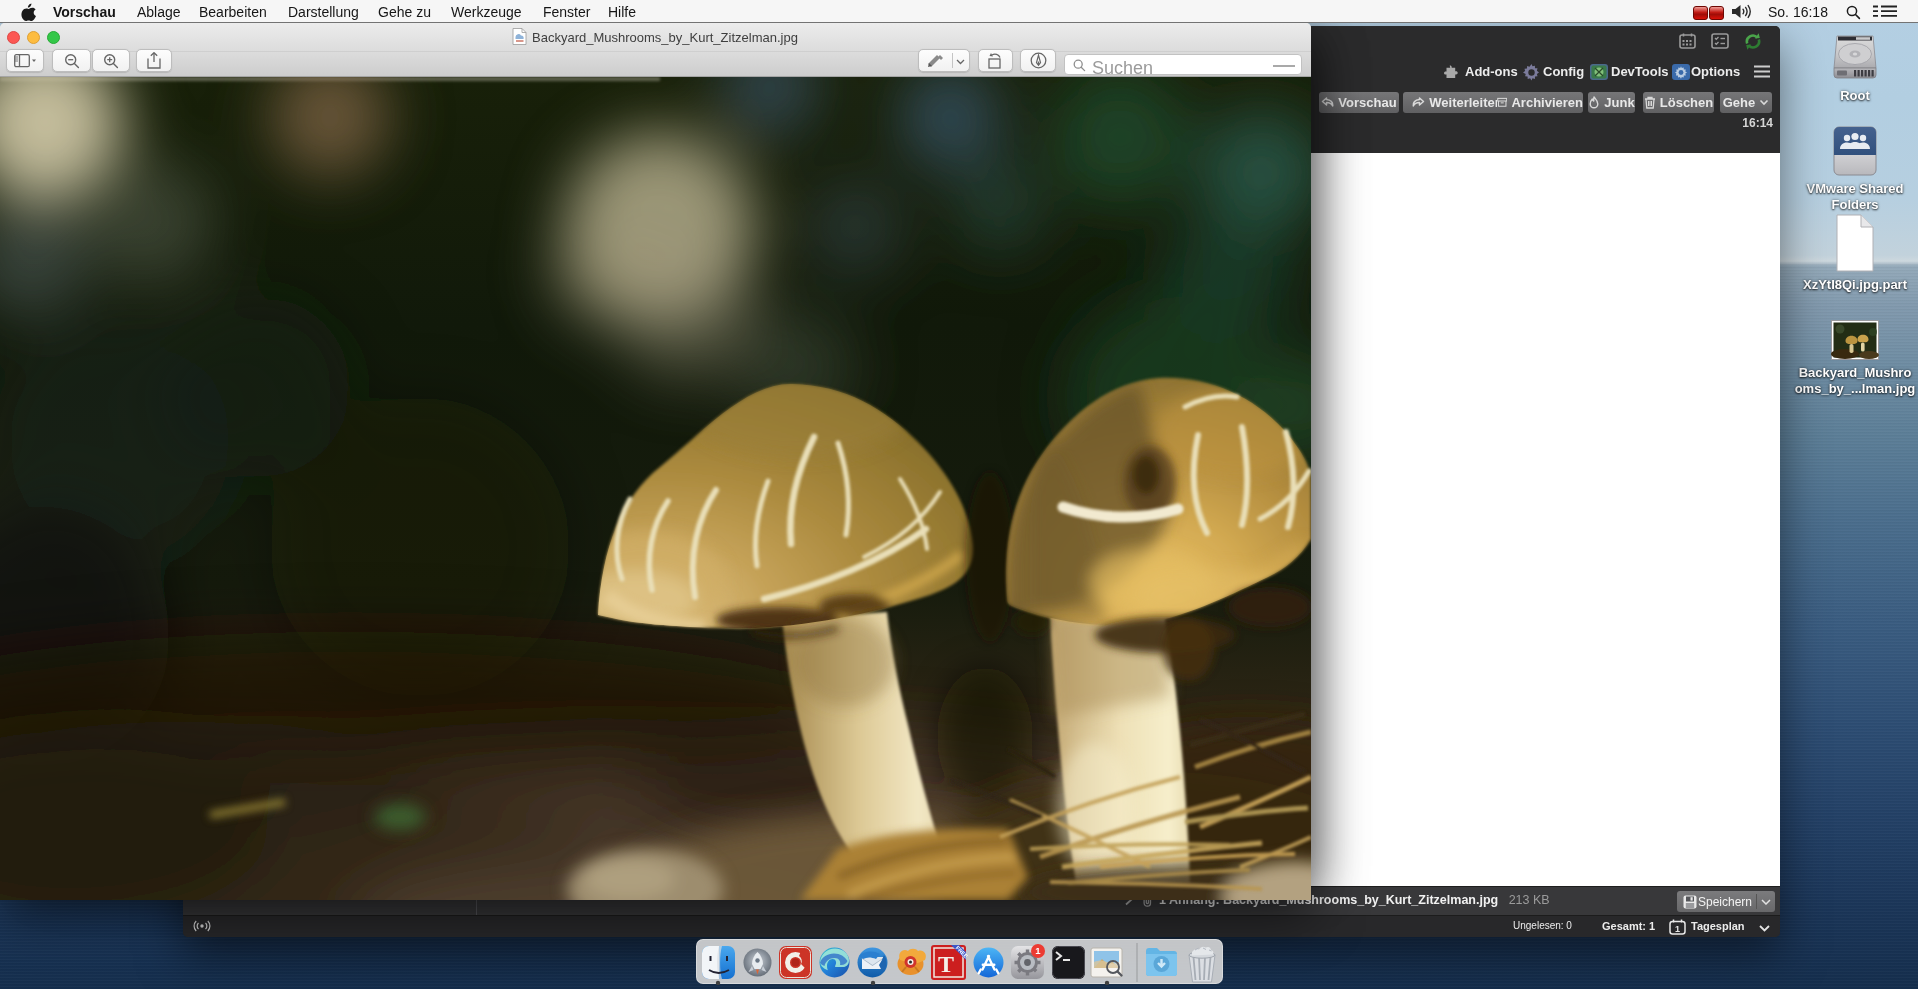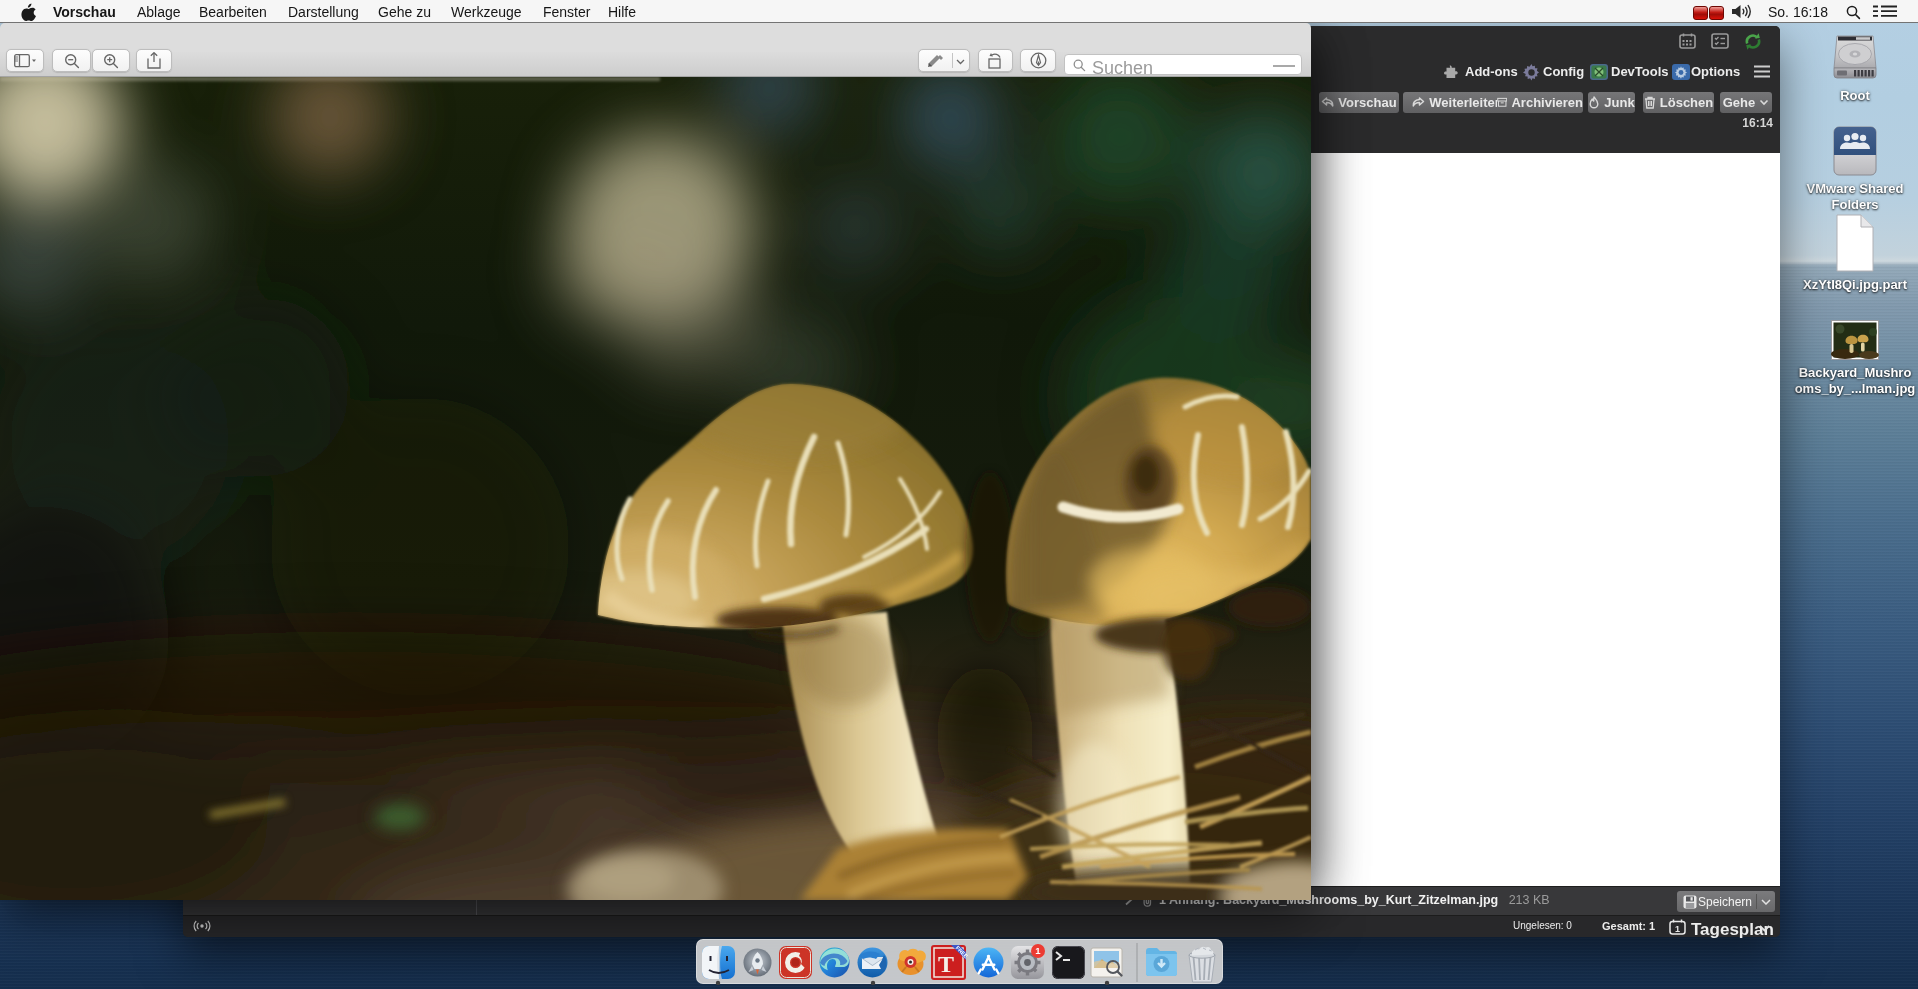--- a/index.html
+++ b/index.html
@@ -248,27 +248,39 @@
       </g>
       <circle cx="9" cy="7" r="1.7" fill="#cfcfcf"></circle>
     </svg>
   <div style="position:absolute; left:1330px; top:894px; color:#ececec; font-size:10px; font-weight:normal;">Ungelesen: 0</div>
   <div style="position:absolute; left:1419px; top:894px; color:#ececec; font-size:11px; font-weight:bold;">Gesamt: 1</div>
   <svg style="position:absolute;left:1486px;top:893px" width="17" height="16" viewBox="0 0 17 16">
       <rect x="1" y="2.5" width="15" height="12.5" rx="2.5" fill="none" stroke="#e8e8e8" stroke-width="1.5"></rect>
       <path d="M4.5 0.5v3M12.5 0.5v3" stroke="#e8e8e8" stroke-width="1.5"></path>
       <text x="8.5" y="12.5" font-size="9" font-weight="bold" fill="#e8e8e8" text-anchor="middle" font-family="Liberation Sans">1</text>
     </svg>
-  <div style="position:absolute; left:1508px; top:894px; color:#ececec; font-size:17px; font-weight:bold;">Tagesplan</div>
+  <div style="position:absolute; left:1508px; top:894px; color:#ececec; font-size:11px; font-weight:bold;">Tagesplan</div>
   <svg style="position:absolute;left:1576px;top:899px" width="11" height="7" viewBox="0 0 11 7">
       <path d="M1 1l4.5 4.5L10 1" stroke="#e3e3e3" stroke-width="1.8" fill="none"></path>
     </svg>
 </div>
 
 <div id="pv">
+  <div class="titlebar">
+    <div style="position:absolute;left:7px;top:8px;width:13px;height:13px;border-radius:50%;background:#fc5753;border:0.5px solid #df4744;"></div>
+    <div style="position:absolute;left:27px;top:8px;width:13px;height:13px;border-radius:50%;background:#fdbc40;border:0.5px solid #de9f34;"></div>
+    <div style="position:absolute;left:47px;top:8px;width:13px;height:13px;border-radius:50%;background:#33c748;border:0.5px solid #27aa35;"></div>
+    <svg style="position:absolute;left:512px;top:5px" width="15" height="17" viewBox="0 0 15 17">
+        <path d="M1 .5h9L14 4.5v12H1z" fill="#fff" stroke="#9a9a9a" stroke-width="0.8"></path>
+        <path d="M10 .5V4.5H14" fill="none" stroke="#9a9a9a" stroke-width="0.8"></path>
+        <path d="M3.5 9 a3 3 0 0 1 5.5-1.5 a2.5 2.5 0 0 1 2.5 3.5 l-8 0z" fill="#8fb3d9"></path>
+        <path d="M4 13 h7.5" stroke="#c96a5a" stroke-width="1.4"></path>
+      </svg>
+    <span style="position:absolute;left:532px;top:7px;font-size:13px;color:#3e3e3e;">Backyard_Mushrooms_by_Kurt_Zitzelman.jpg</span>
+  </div>
   <div class="toolbar">
     <div class="pvbtn" style="left:6px;top:-3px;width:38px;">
         <svg width="22" height="14" viewBox="0 0 22 14">
           <rect x="0.7" y="0.7" width="14.6" height="12" rx="1.5" fill="none" stroke="#666" stroke-width="1.3"></rect>
           <path d="M5.5 0.7v12" stroke="#666" stroke-width="1.3"></path>
           <path d="M1 3h3M1 5h3M1 7h3" stroke="#666" stroke-width="0.9"></path>
           <path d="M18 5.5l2 2.5 2-2.5" fill="#666"></path>
         </svg>
       </div>
     <div class="pvbtn" style="left:52px;top:-3px;width:39px;">

